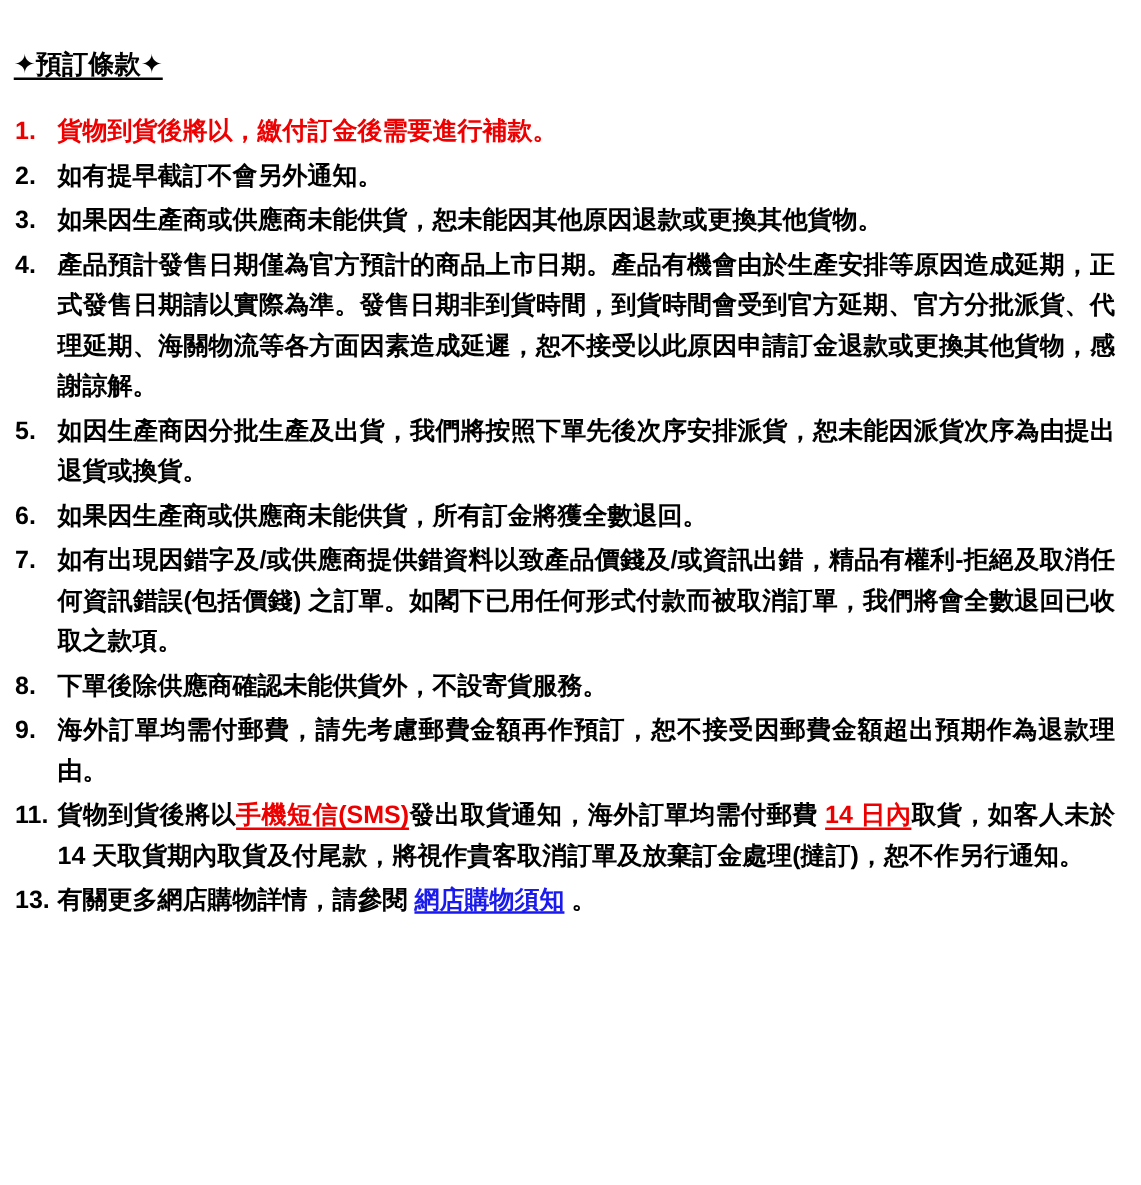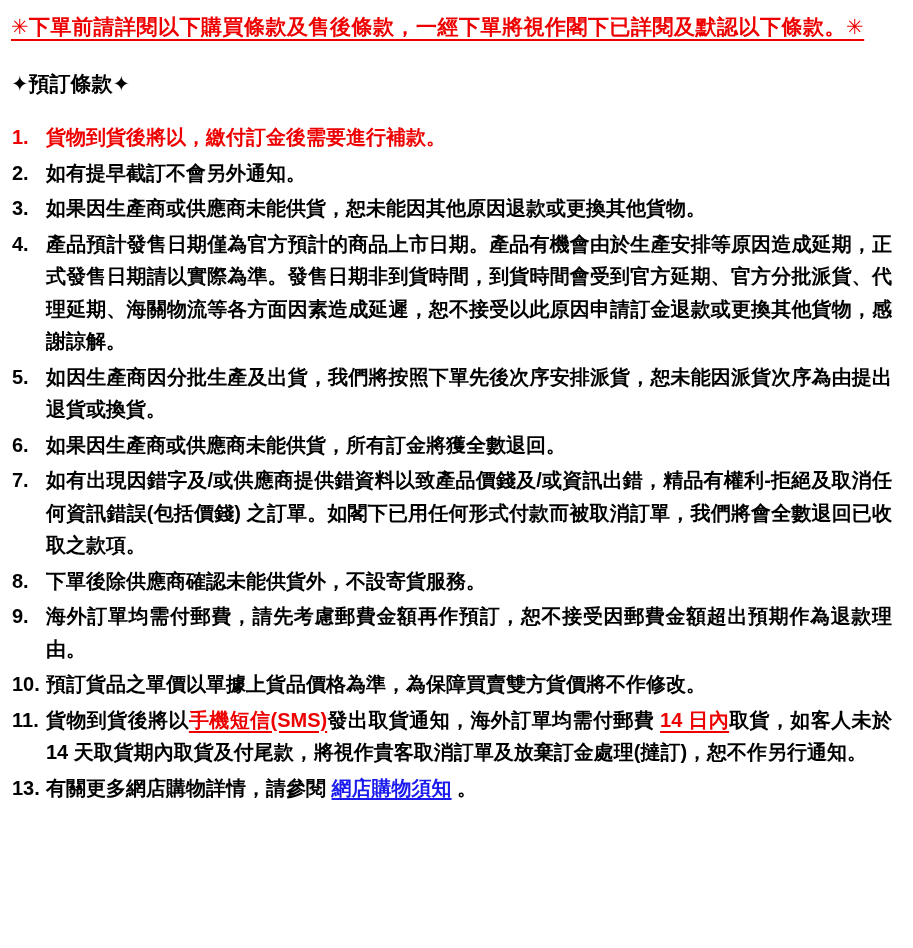--- a/index.html
+++ b/index.html
@@ -29,20 +29,21 @@
     text-decoration:underline;
     text-decoration-thickness:2px;
     text-underline-offset:5px;
     letter-spacing:0.5px;
   }
   .section-heading{
     margin:29px 16px 0 1px;
     font-size:21px;
     line-height:26px;
     color:var(--black);
+    text-decoration:underline;
     text-decoration-thickness:2px;
     text-underline-offset:4px;
     display:inline-block;
   }
   .terms{
     margin-top:24px;
   }
   .term-row{
     display:flex;
     align-items:flex-start;
@@ -70,21 +71,20 @@
     text-decoration:underline;
     text-decoration-thickness:2px;
     text-underline-offset:3px;
     cursor:pointer;
   }
 </style>
 </head>
 <body>
 
 <div class="doc">
-  <div class="title">✳下單前請詳閱以下購買條款及售後條款，一經下單將視作閣下已詳閱及默認以下條款。✳</div>
 
   <div>
     <span class="section-heading">✦預訂條款✦</span>
   </div>
 
   <div class="terms">
       <div class="term-row red">
         <span class="term-num">1.</span>
         <span class="term-text"><span>貨物到貨後將以，繳付訂金後需要進行補款。</span></span>
       </div>
@@ -114,24 +114,20 @@
       </div>
       <div class="term-row">
         <span class="term-num">8.</span>
         <span class="term-text"><span>下單後除供應商確認未能供貨外，不設寄貨服務。</span></span>
       </div>
       <div class="term-row">
         <span class="term-num">9.</span>
         <span class="term-text"><span>海外訂單均需付郵費，請先考慮郵費金額再作預訂，恕不接受因郵費金額超出預期作為退款理由。</span></span>
       </div>
       <div class="term-row">
-        <span class="term-num">10.</span>
-        <span class="term-text"><span>預訂貨品之單價以單據上貨品價格為準，為保障買賣雙方貨價將不作修改。</span></span>
-      </div>
-      <div class="term-row">
         <span class="term-num">11.</span>
         <span class="term-text"><span>貨物到貨後將以</span><span class="red-underline">手機短信(SMS)</span><span>發出取貨通知，海外訂單均需付郵費 </span><span class="red-underline">14 日內</span><span>取貨，如客人未於 14 天取貨期內取貨及付尾款，將視作貴客取消訂單及放棄訂金處理(撻訂)，恕不作另行通知。</span></span>
       </div>
       <div class="term-row">
         <span class="term-num">13.</span>
         <span class="term-text"><span>有關更多網店購物詳情，請參閱 </span><a class="link" href="#">網店購物須知</a><span> 。</span></span>
       </div>
     </div>
 </div>
 

